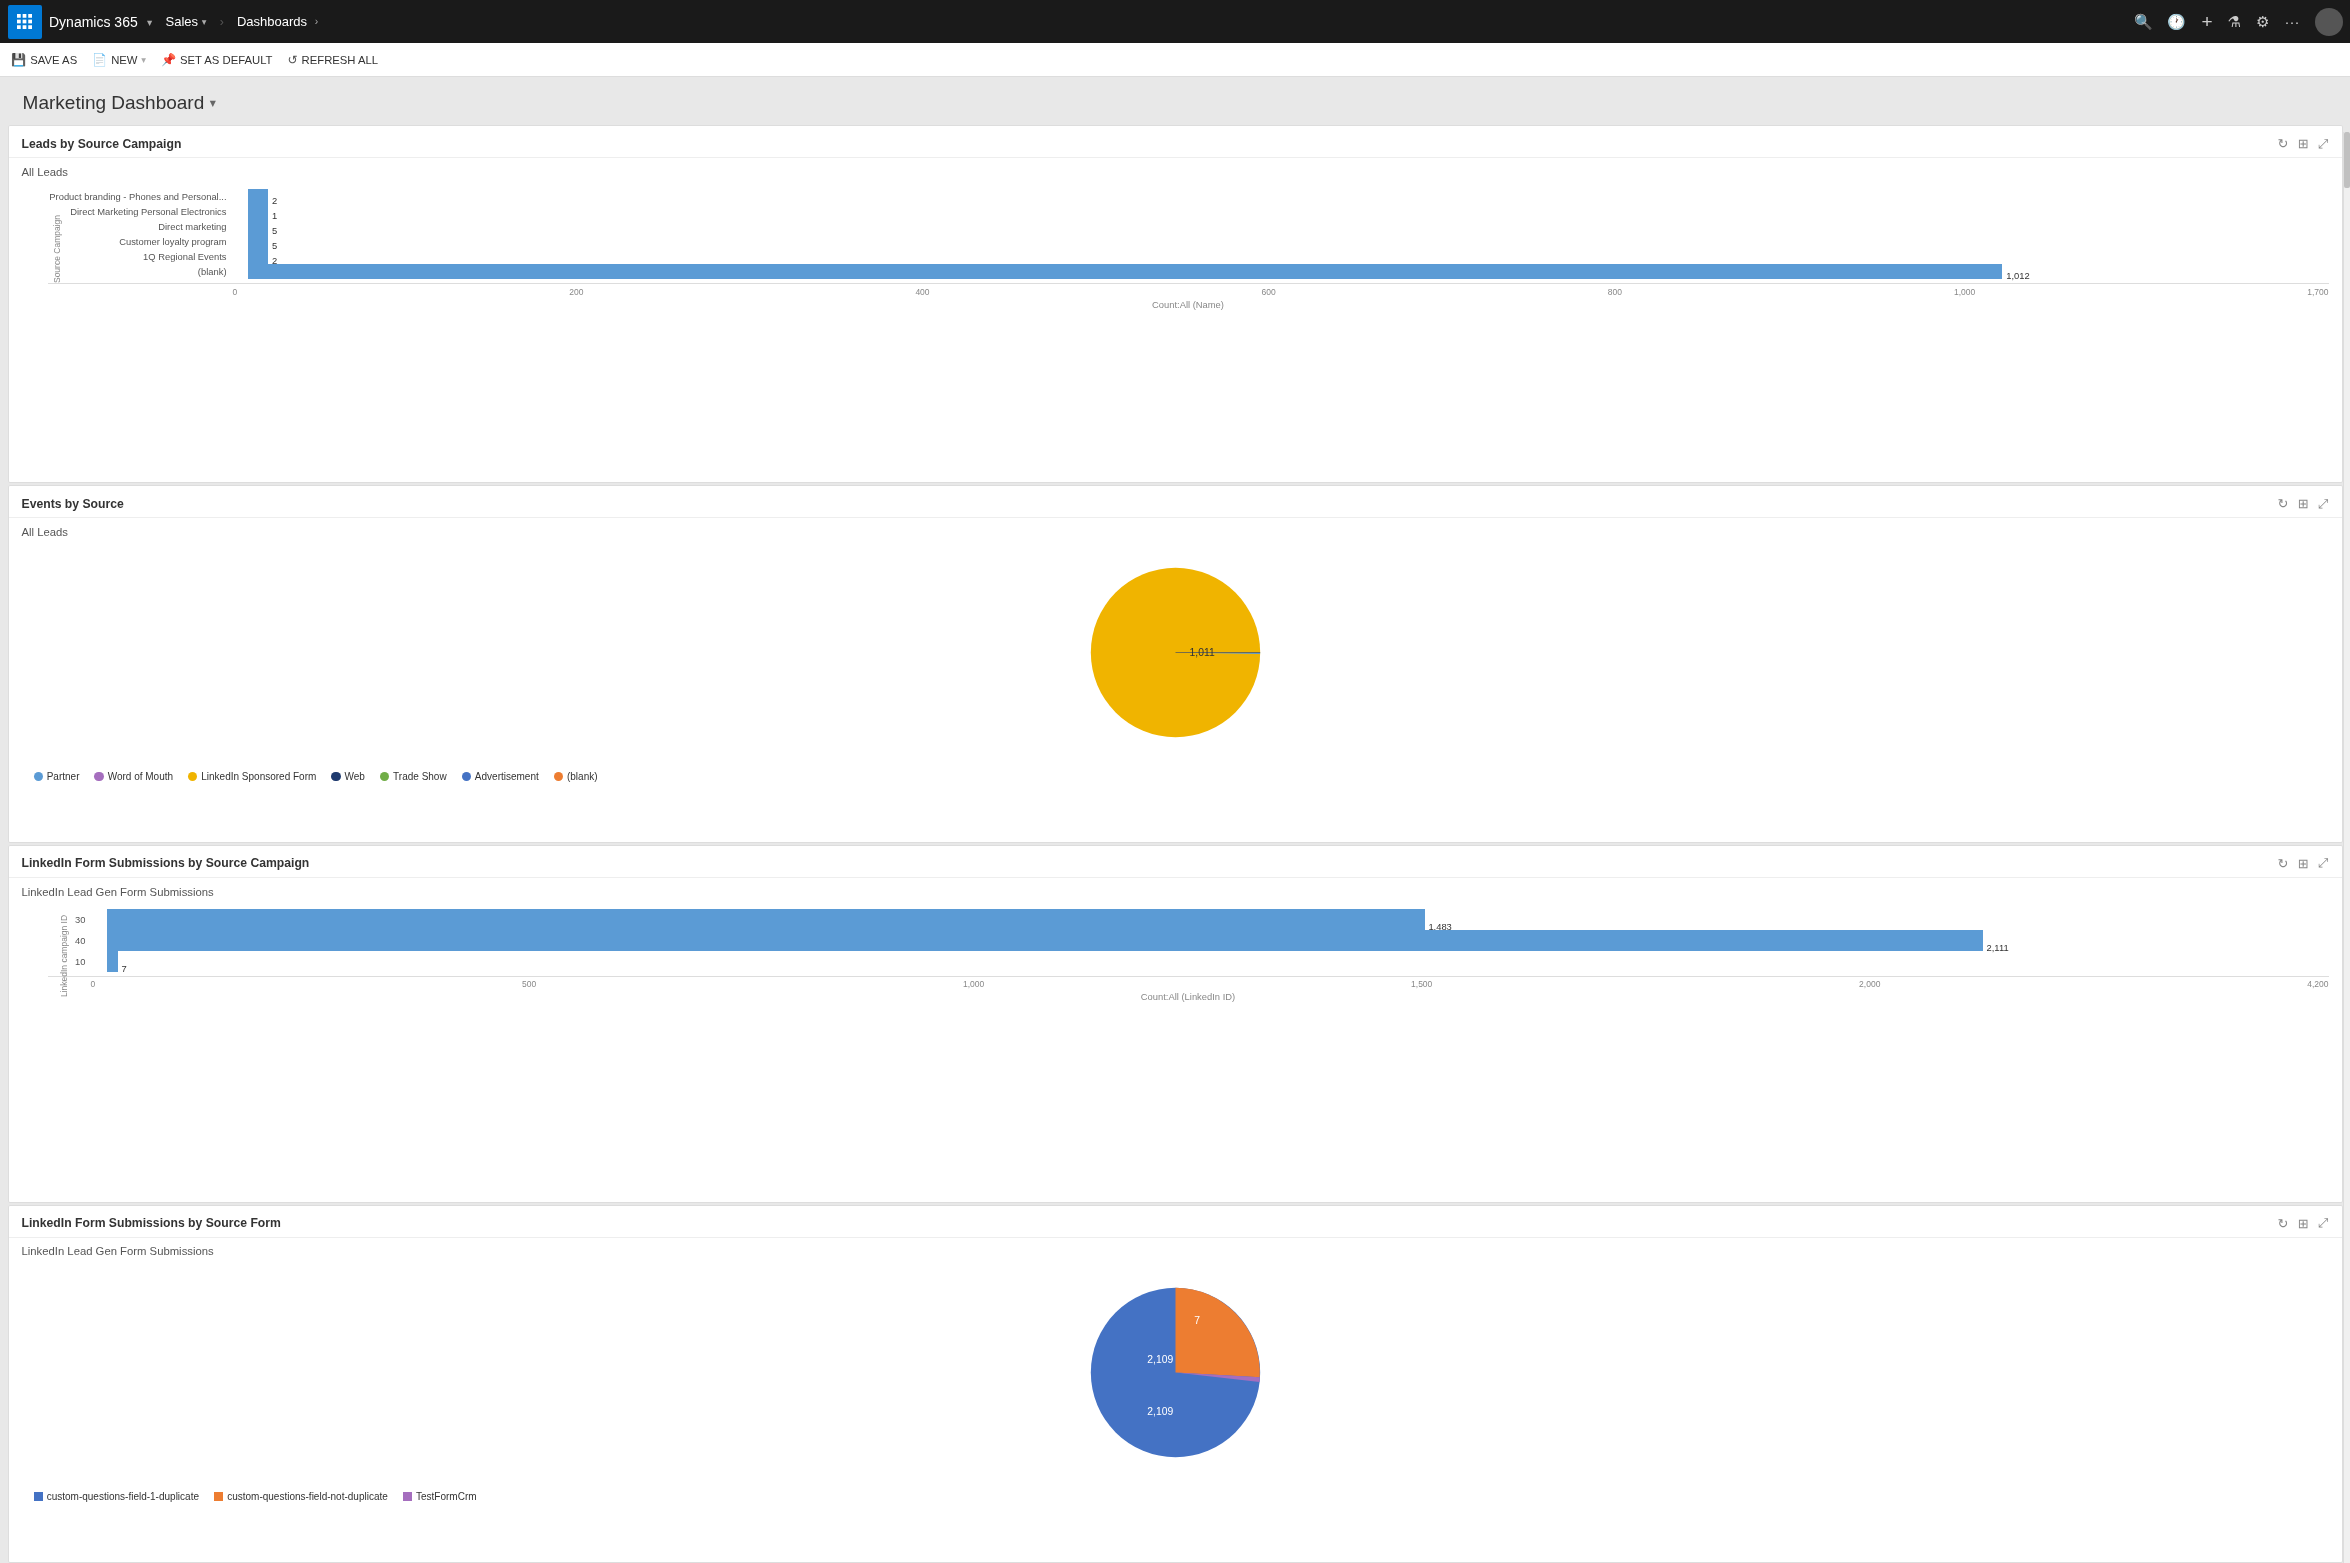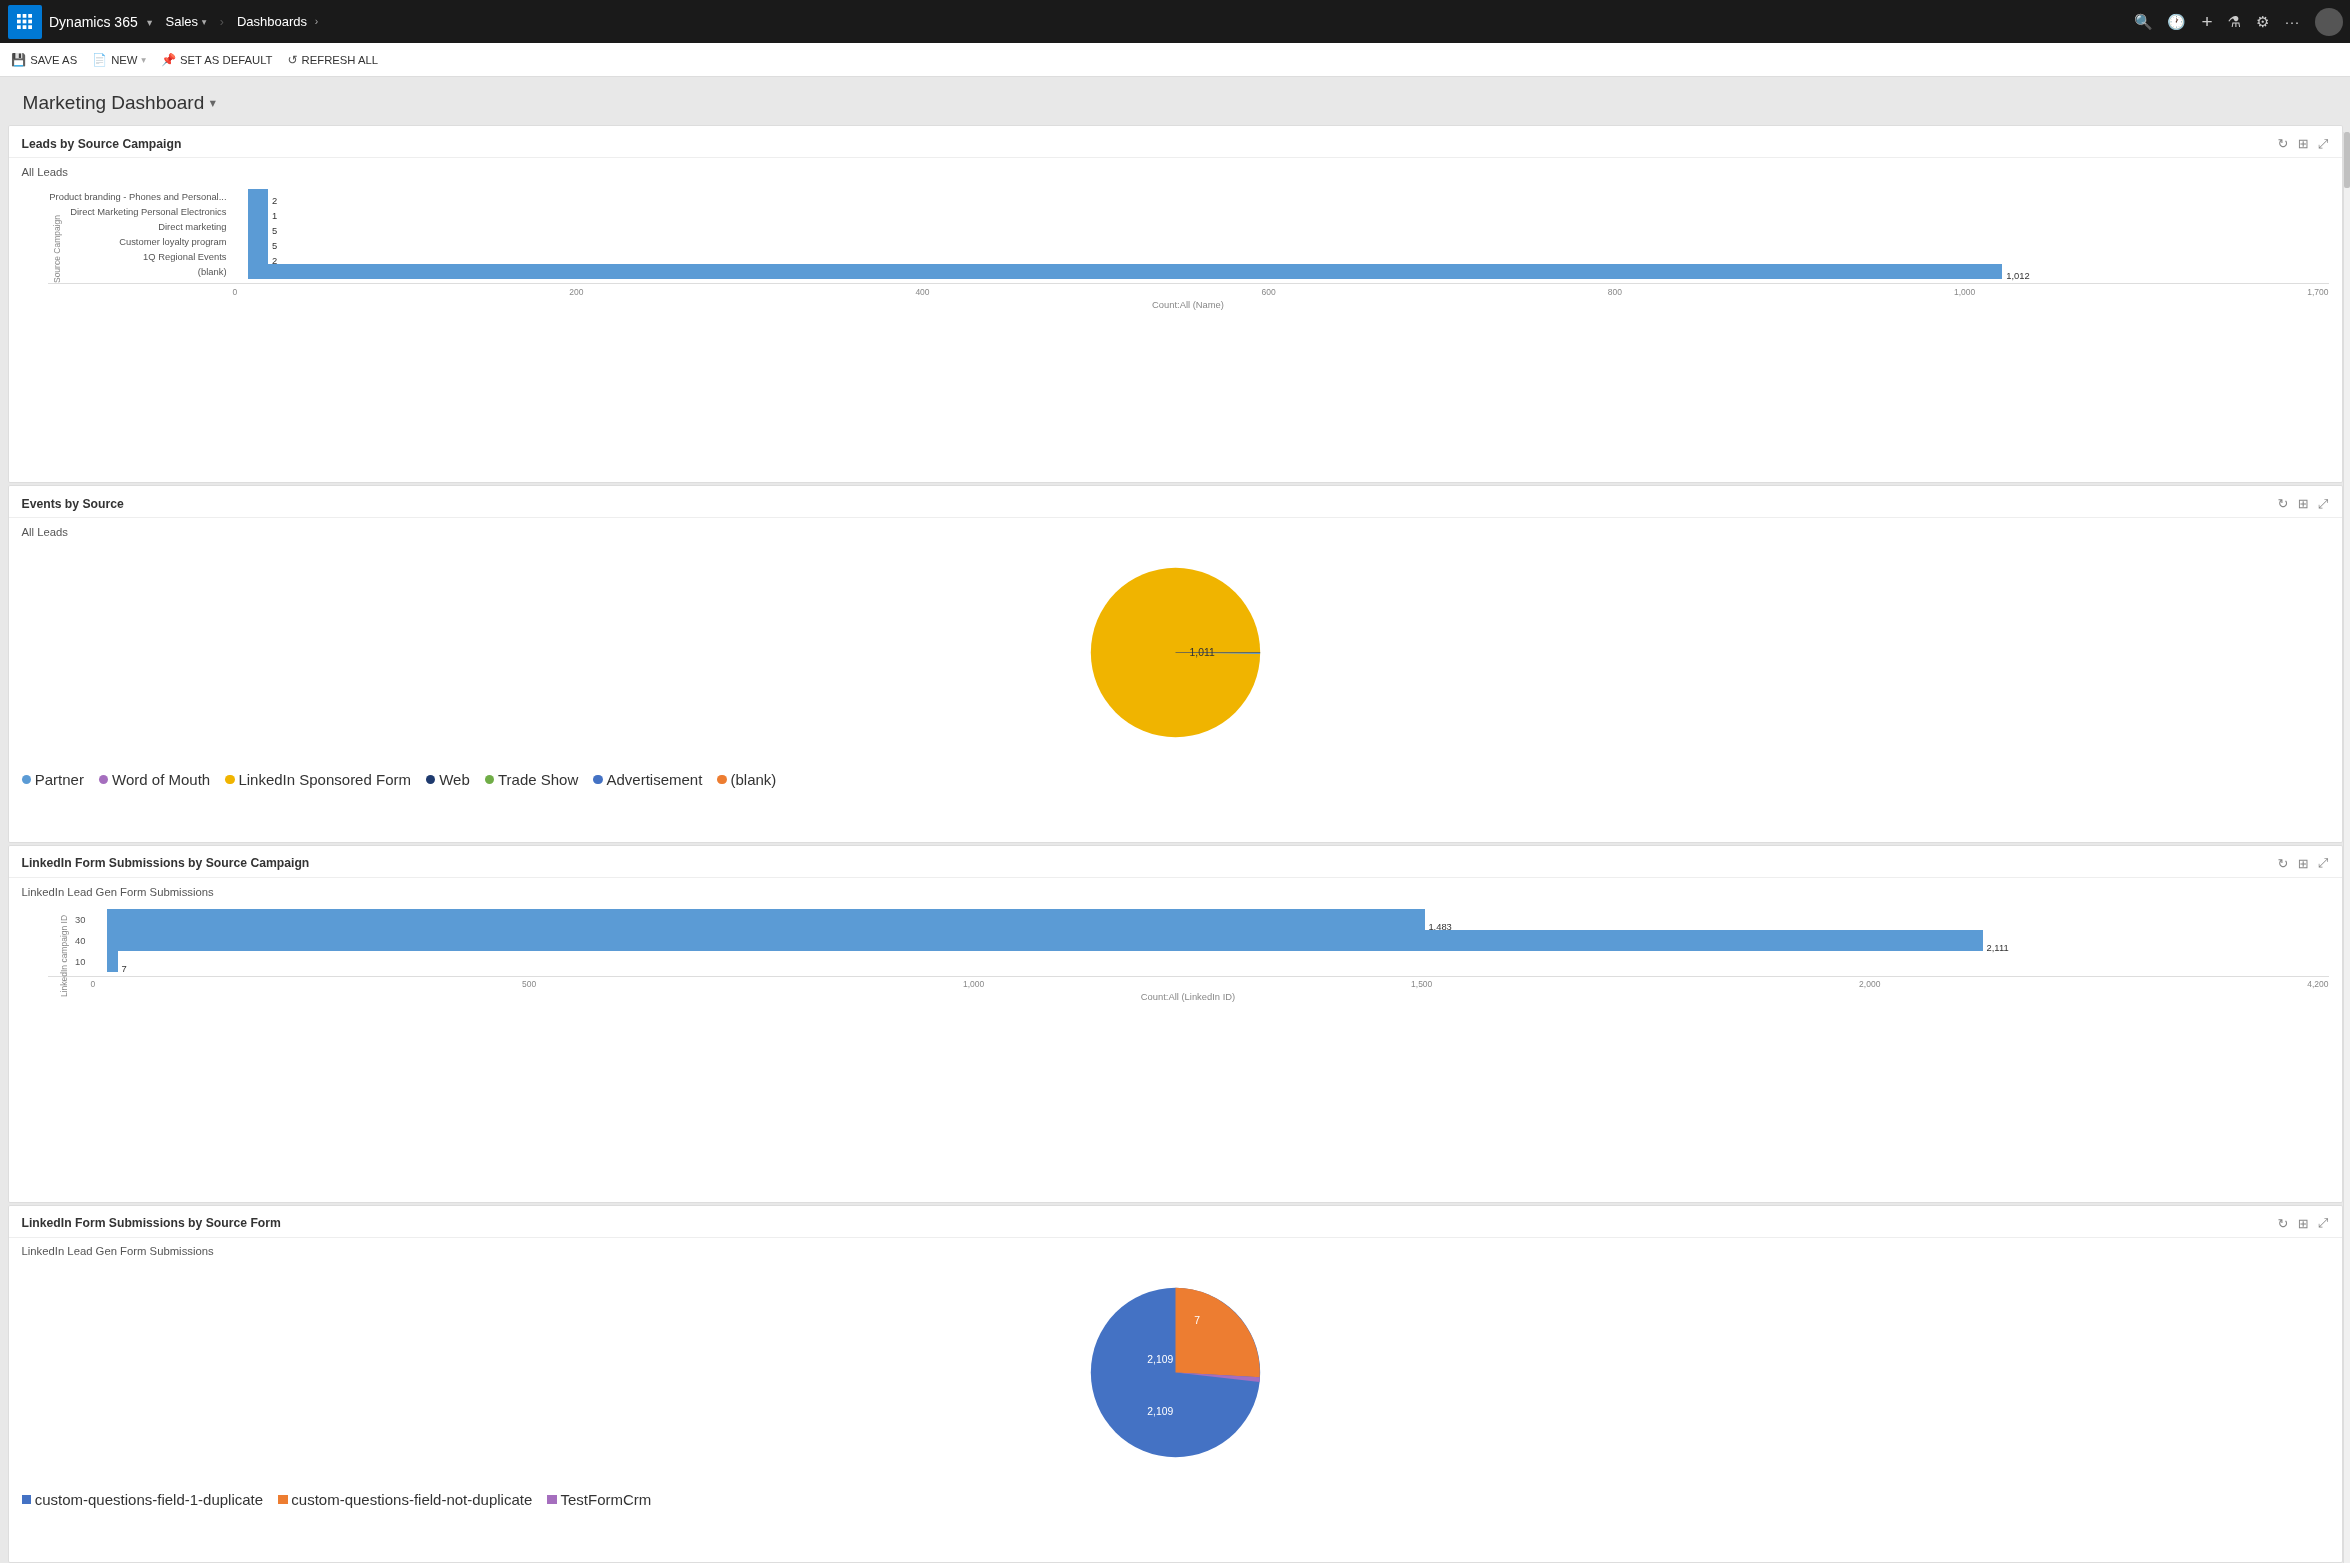--- a/index.html
+++ b/index.html
@@ -86,21 +86,21 @@
     .widget-action-btn { background: none; border: none; cursor: pointer; color: #888; font-size: 13px; }
     .widget-subtitle { font-size: 11.3px; color: #555; padding: 7.5px 13px 3.8px 13px; }
     .widget-body { padding: 7.5px 13px; }
 
     
     .bar-chart-h { width: 100%; }
     .bar-row { display: flex; align-items: center; gap: 21px; }
     .bar-label { text-align: right; font-size: 9.4px; color: #555; width: 179px; flex-shrink: 0; white-space: nowrap; overflow: hidden; text-overflow: ellipsis; }
     .bar-track { flex: 1; height: 15px; position: relative; }
     .bar-fill { height: 100%; background: #5b9bd5; }
-    .pie-legend { display: flex; flex-wrap: wrap; gap: 7.5px 15px; padding: 7.5px 13px; font-size: 15px; }
+    .pie-legend { display: flex; flex-wrap: wrap; gap: 7.5px 15px; padding: 7.5px 13px; font-size: 10px; margin-left: 12px; }
     .legend-item { display: flex; align-items: center; gap: 3.8px; }
     .legend-dot { width: 9.4px; height: 9.4px; border-radius: 50%; flex-shrink: 0; }
 
     
     .scroll-track {
       position: absolute; right: 0; top: 132px; bottom: 0; width: 7.5px;
       background: #f0f0f0; border-left: 0.9px solid #ddd;
     }
     .scroll-thumb {
       position: absolute; top: 0; width: 100%; height: 56px;

